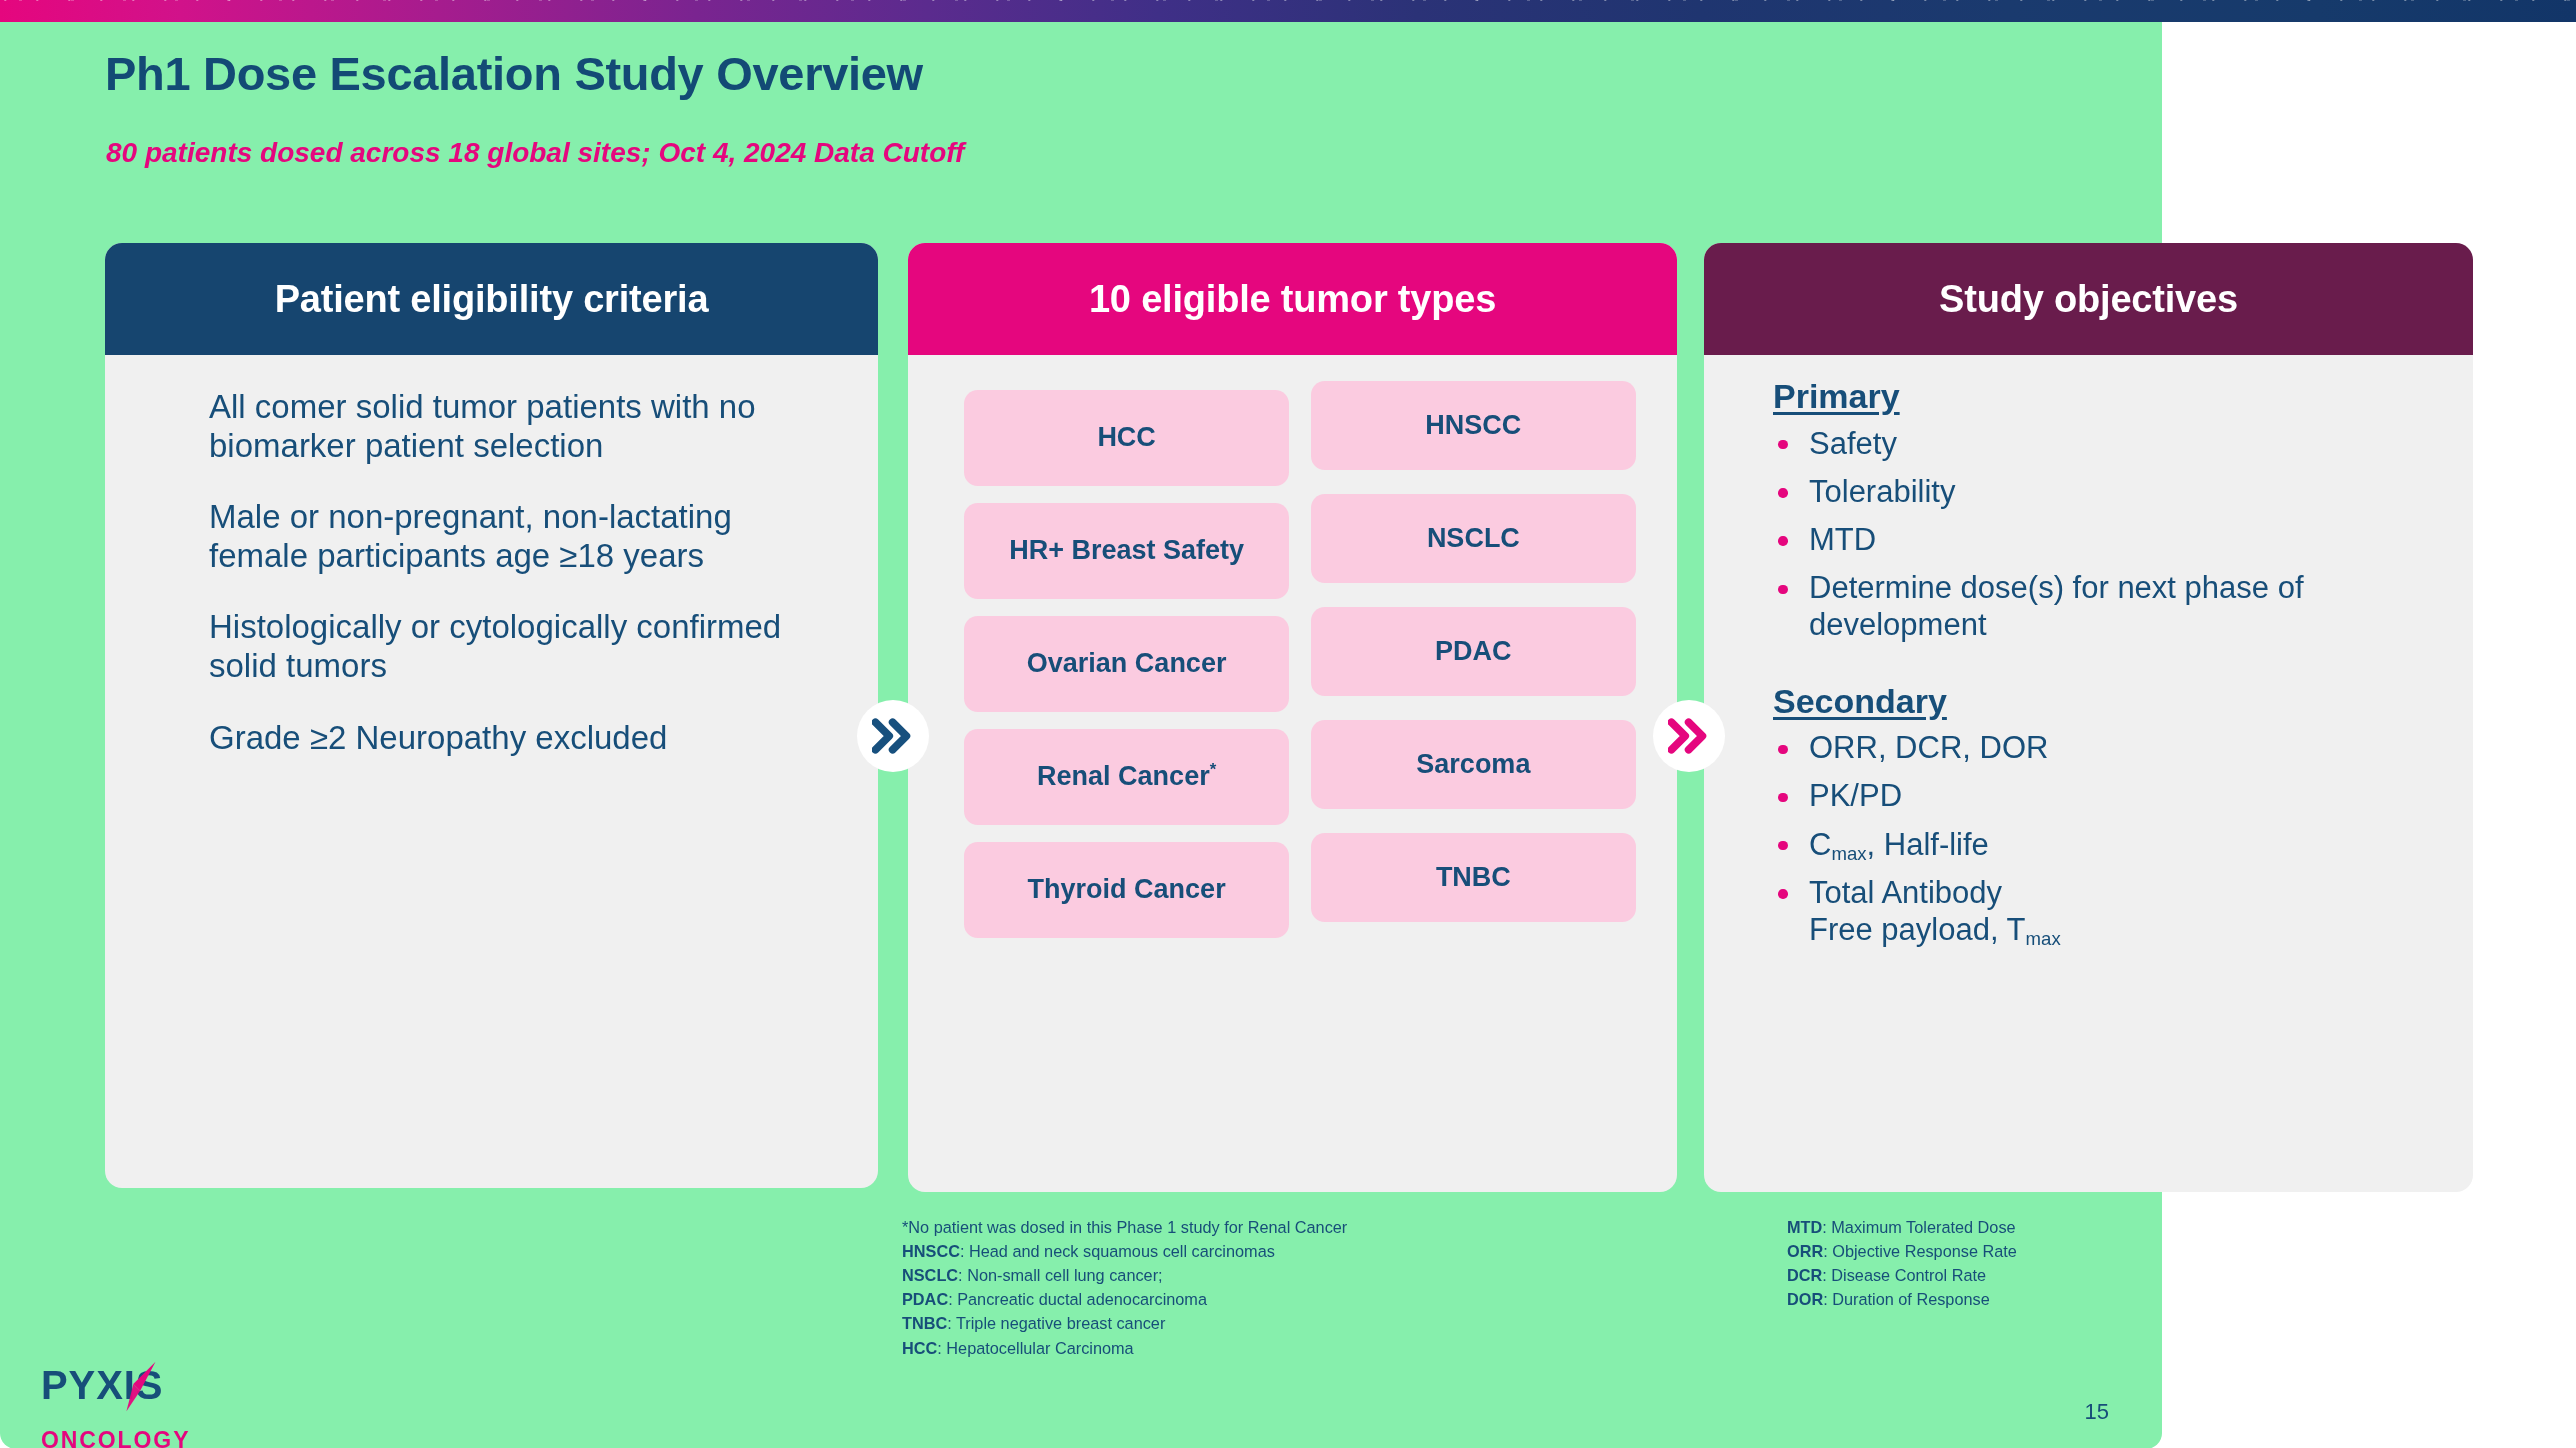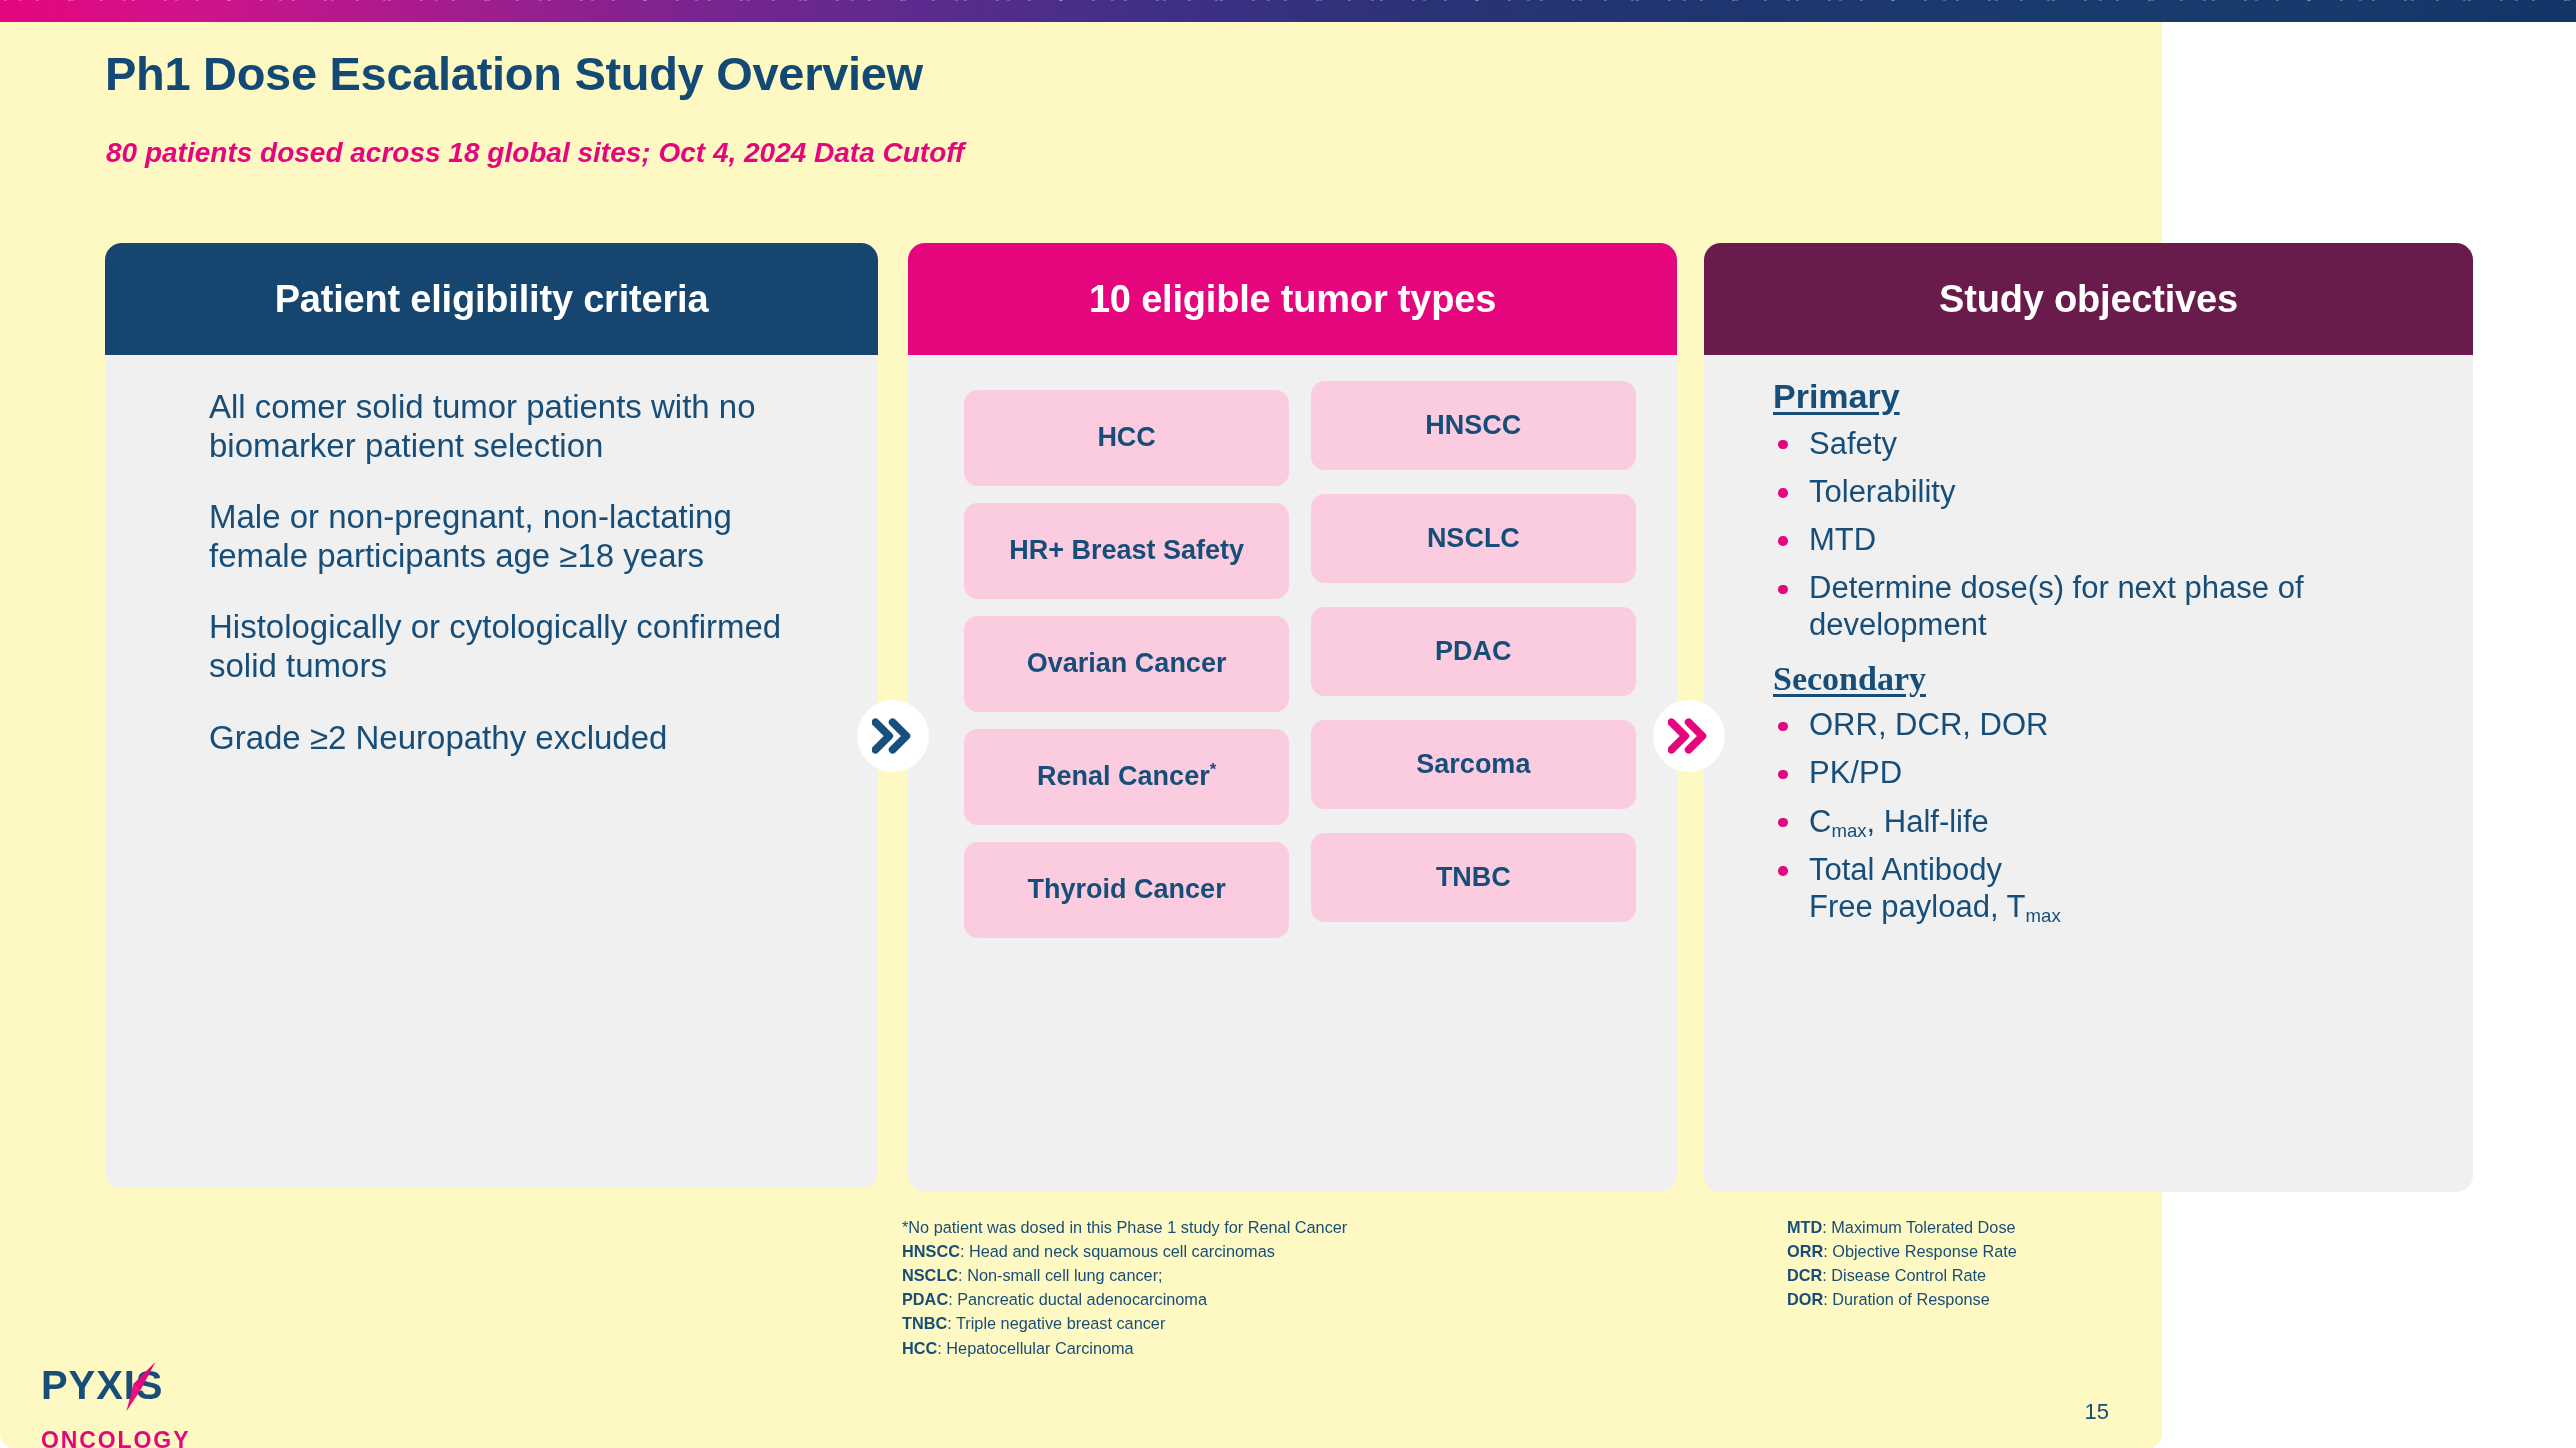--- a/index.html
+++ b/index.html
@@ -9,21 +9,21 @@
     height: 1449px;
     background: #ffffff;
     font-family: "Liberation Sans", sans-serif;
     overflow: hidden;
   }
 
   .slide {
     position: relative;
     width: 2162px;
     height: 1449px;
-    background: #fef9c3;
+    background: #86efac;
     border-radius: 16px;
   }
 
   
   .top-band {
     position: absolute;
     top: 0; left: 0;
     width: 2576px;
     height: 22px;
     background: linear-gradient(90deg,
@@ -140,21 +140,21 @@
   
   .obj-body { padding: 22px 43px 0 69px; }
   .obj-head {
     color: #174E79;
     font-size: 34px;
     font-weight: bold;
     text-decoration: underline;
     text-underline-offset: 4.3px;
     margin-bottom: 8.6px;
   }
-  .obj-head.secondary { margin-top: 16px; font-family: Liberation Serif, serif; }
+  .obj-head.secondary { margin-top: 38px; }
   .obj-ul { list-style: none; }
   .obj-li {
     position: relative;
     color: #174E79;
     font-size: 31px;
     line-height: 1.2;
     padding-left: 36px;
     margin-bottom: 11px;
   }
   .obj-li::before {

